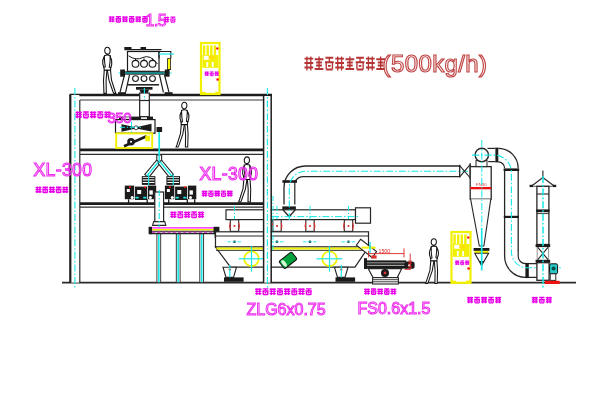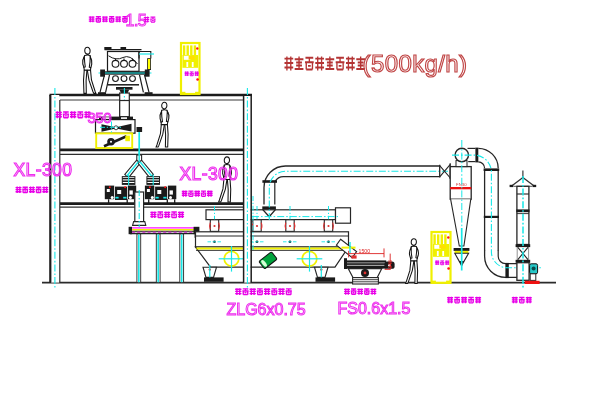--- a/index.html
+++ b/index.html
@@ -1,15 +1,15 @@
 <!DOCTYPE html>
 <html><head><meta charset="utf-8"><style>
 html,body{margin:0;padding:0;background:#fff;}
 *{font-family:"Liberation Sans",sans-serif;}
-#wrap{position:relative;width:556px;height:403px;background:#ffffff;overflow:hidden;}
+#wrap{position:relative;width:556px;height:403px;background:#ffffff;overflow:hidden;padding-left:20px;}
 </style></head><body>
 <div id="wrap">
 <svg width="600" height="403" viewBox="0 0 600 403" xmlns="http://www.w3.org/2000/svg" fill="none">
 <defs>
 <g id="g1" fill="none">
           <path d="M0.5,1.5 H9.5 M0.5,4.6 H9.5 M0.5,7.7 H9.5 M3,0 V9.8 M7,0 V9.8"></path>
         </g>
 <g id="g2" fill="none">
           <path d="M1,0.9 H9 M5,0.9 V4 M0.5,4 H9.5 M1.8,4 V9.2 M8.2,4 V9.2 M1.8,9.2 H8.2 M3.6,6.6 H6.4"></path>
         </g>

